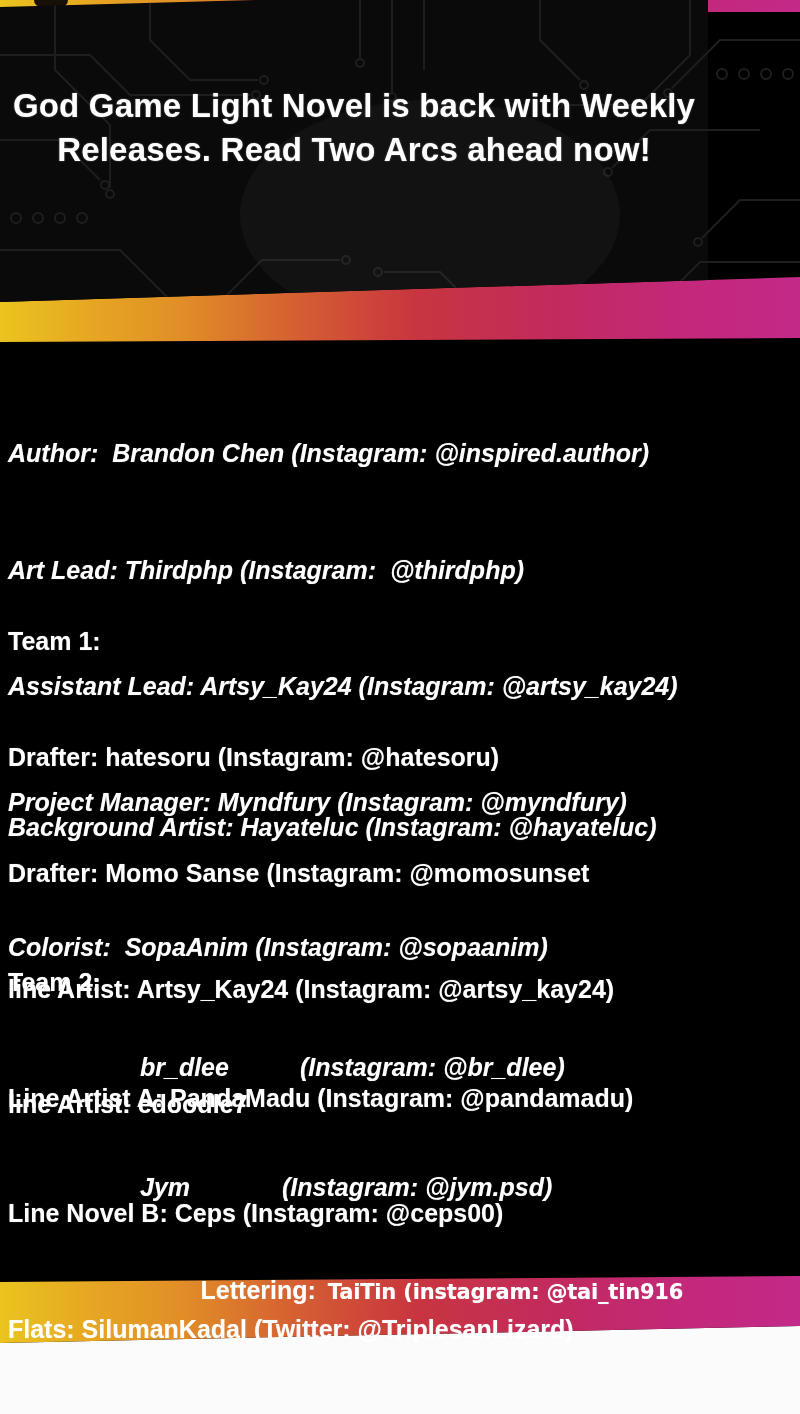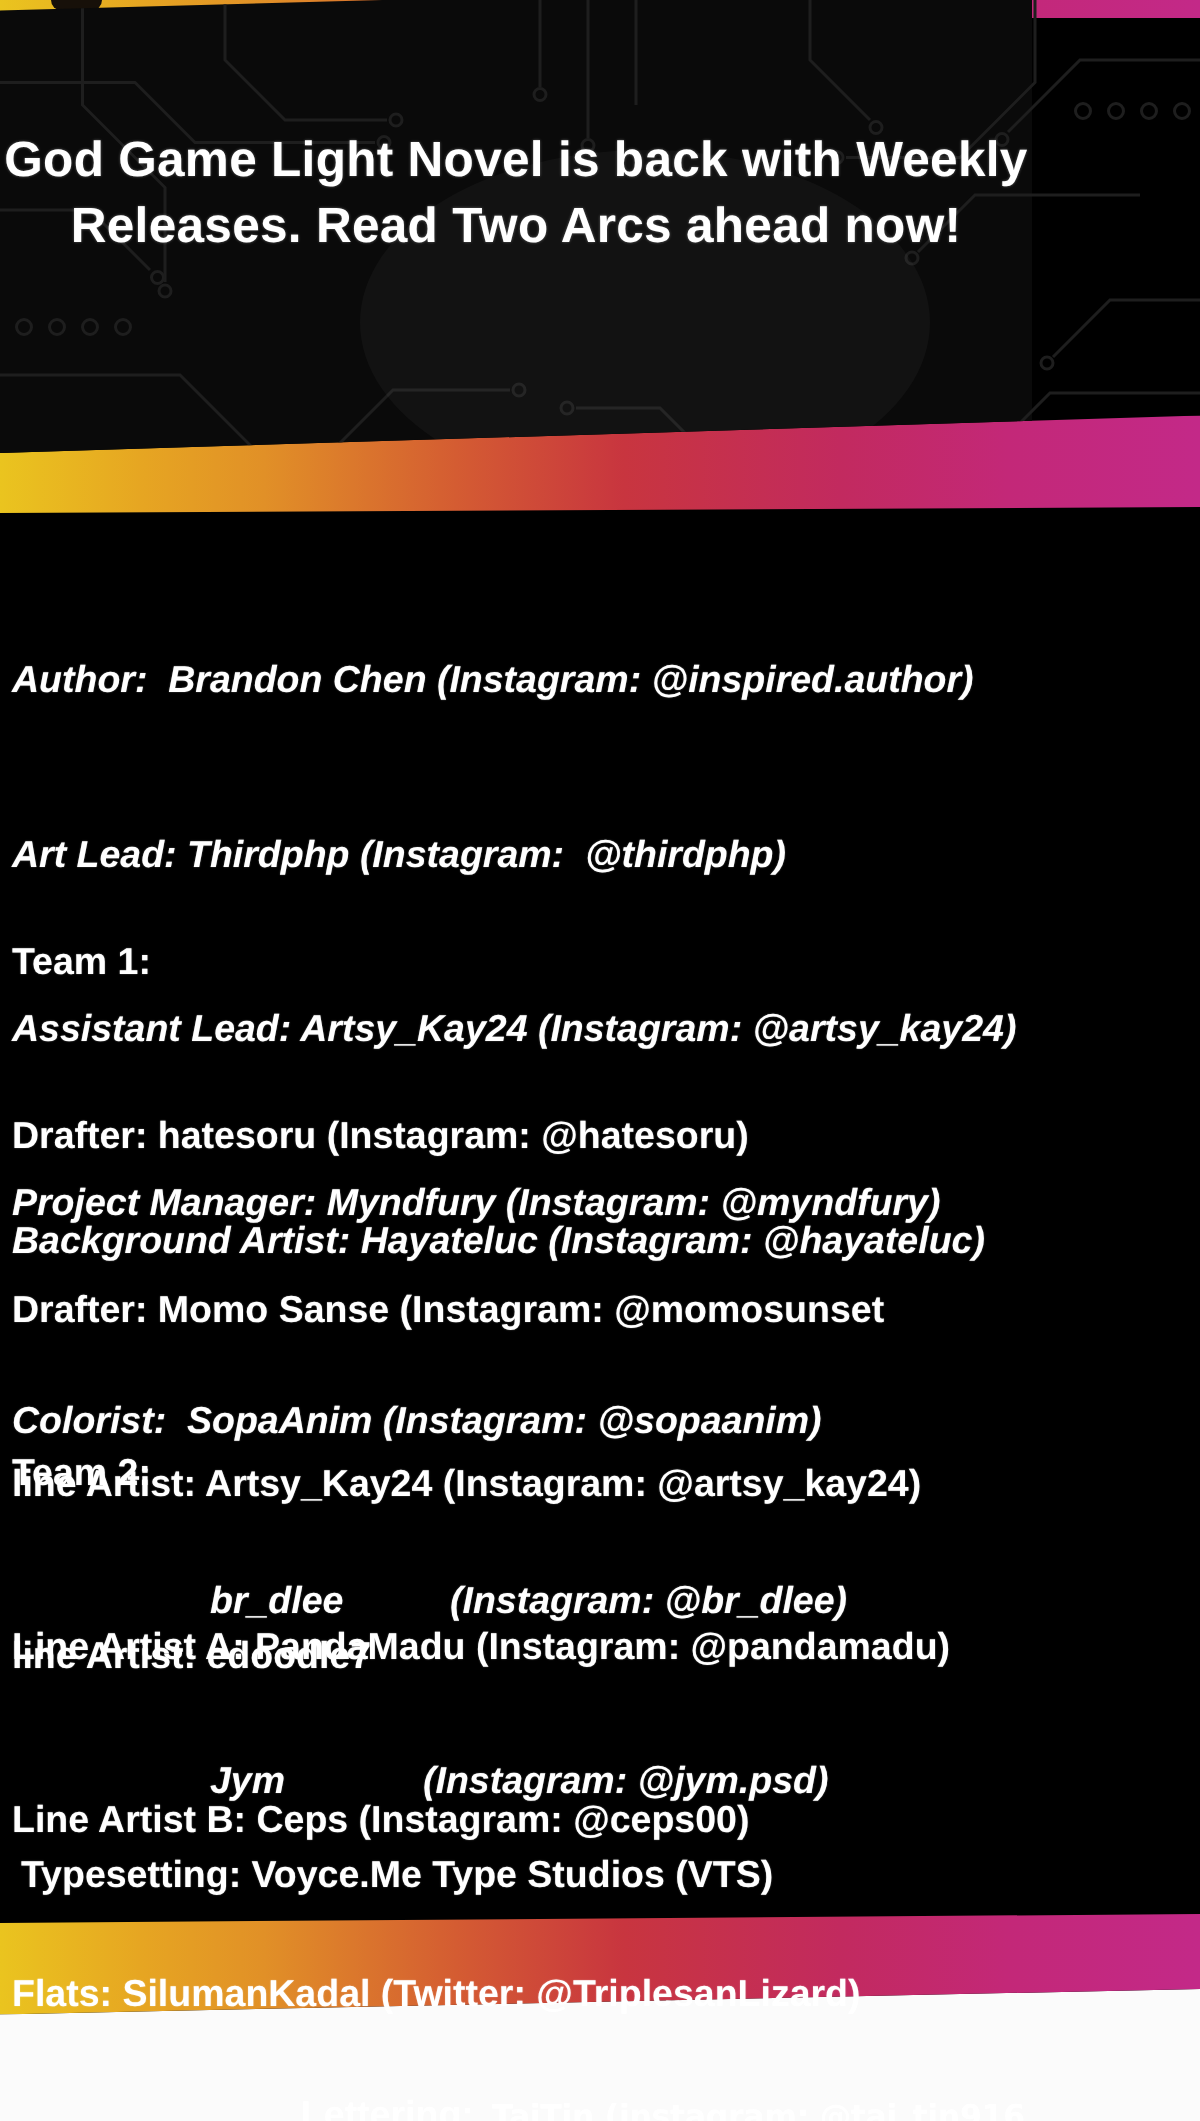--- a/index.html
+++ b/index.html
@@ -14,21 +14,21 @@
   
   .grad{background:linear-gradient(90deg,#eac41f 0%,#e6a522 12%,#e19027 22%,
         #d45c32 38%,#c8353f 52%,#c22a5f 70%,#c32878 84%,#c32988 100%);}
   .band{position:absolute;inset:0;z-index:2;}
   .top-strip{position:absolute;top:0;left:0;width:800px;height:12px;z-index:2;}
   .mid-band{clip-path:polygon(0 302px,800px 277px,800px 338px,0 342px);}
   .bottom-band{clip-path:polygon(0 1282px,800px 1276px,800px 1326px,0 1343px);}
 
   
   .header-panel{position:absolute;top:0;left:0;width:688px;height:312px;background:#0a0a0a;
-    z-index:3;clip-path:polygon(0 7px,255px 0,800px 0,800px 277px,0 302px);}
+    z-index:3;clip-path:polygon(0 7px,255px 0,800px 0,800px 277px,0 302px);padding-left:20px;}
   .circuit{position:absolute;top:0;left:0;width:800px;height:312px;}
   .headline{position:absolute;top:84px;left:0;right:0;text-align:center;color:#fff;
     font-size:33px;font-weight:700;line-height:44px;letter-spacing:.2px;
     text-shadow:0 0 2px rgba(255,255,255,.35);}
 
   .logo-fragment{position:absolute;top:0;left:34px;width:34px;height:7px;background:#171009;
     border-radius:0 0 8px 8px;z-index:3;}
 
   
   .credits{position:absolute;inset:0;z-index:4;color:#fff;font-weight:700;font-size:25px;
@@ -134,28 +134,27 @@
       </div>
       <div class="colorist-row">
         <span class="cname w2">Jym</span>
         <span>(Instagram: @jym.psd)</span>
       </div>
     </div>
 
     <div class="sec sec-team2">
       <div>Team 2:</div>
       <div>Line Artist A: PandaMadu (Instagram: @pandamadu)</div>
-      <div>Line Artist B: Ceps (Instagram: @ceps00)</div>
+      <div>Line Novel B: Ceps (Instagram: @ceps00)</div>
       <div>Flats: SilumanKadal (Twitter: @TriplesanLizard)</div>
       
       
     </div>
 
     <div class="sec sec-vts">
-      <div>Typesetting: Voyce.Me Type Studios (VTS)</div>
       <div class="lettering-row">
         <span>Lettering:</span><span class="lettering-value">TaiTin (instagram: @tai_tin916</span>
       </div>
       
     </div>
 
   </div>
 </div>
 
 </body></html>

